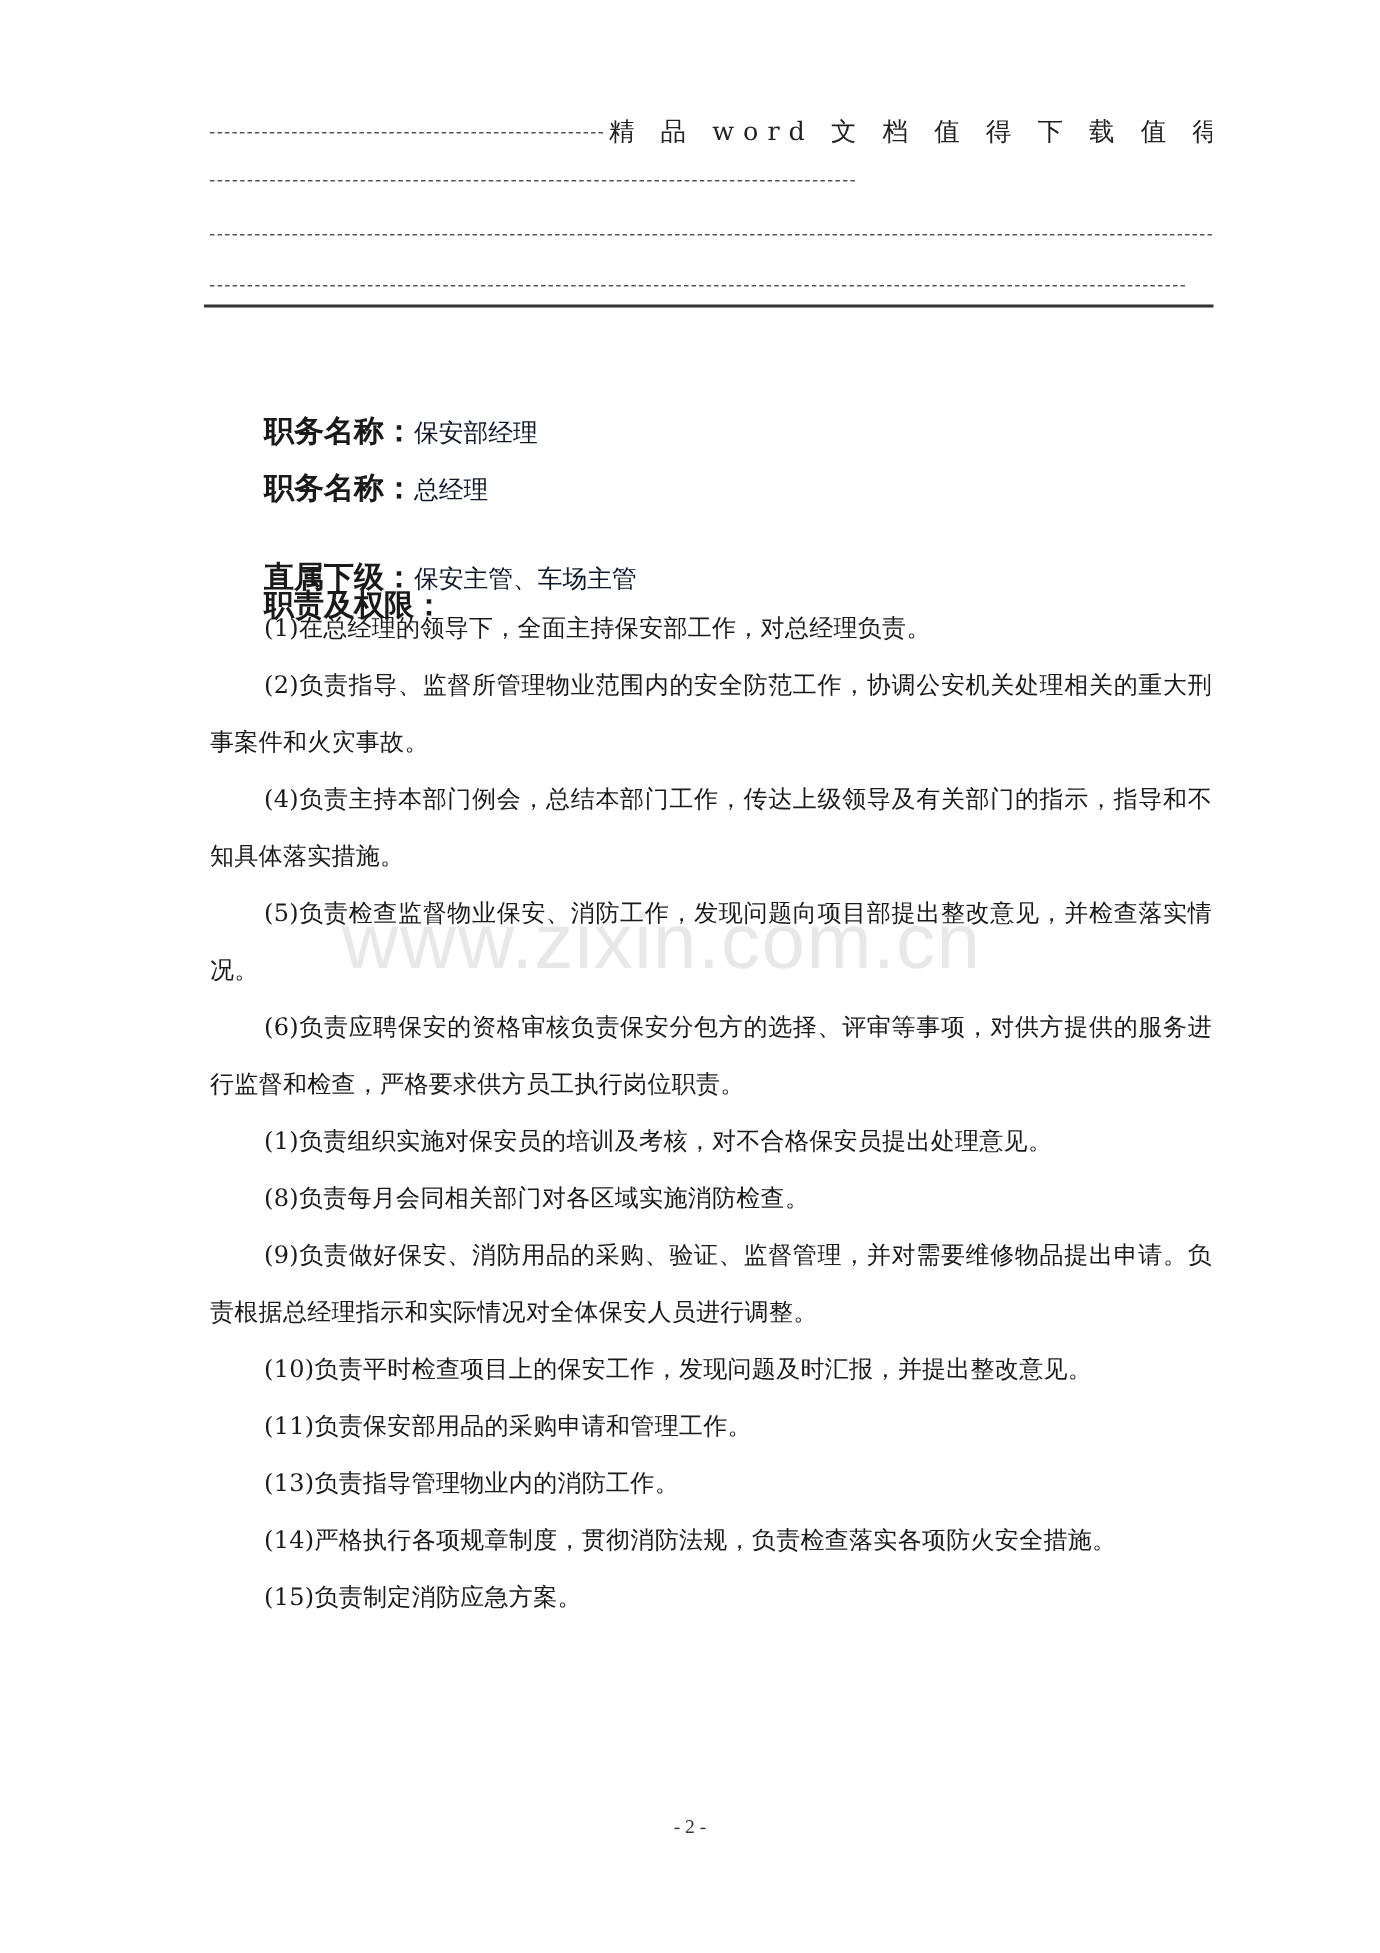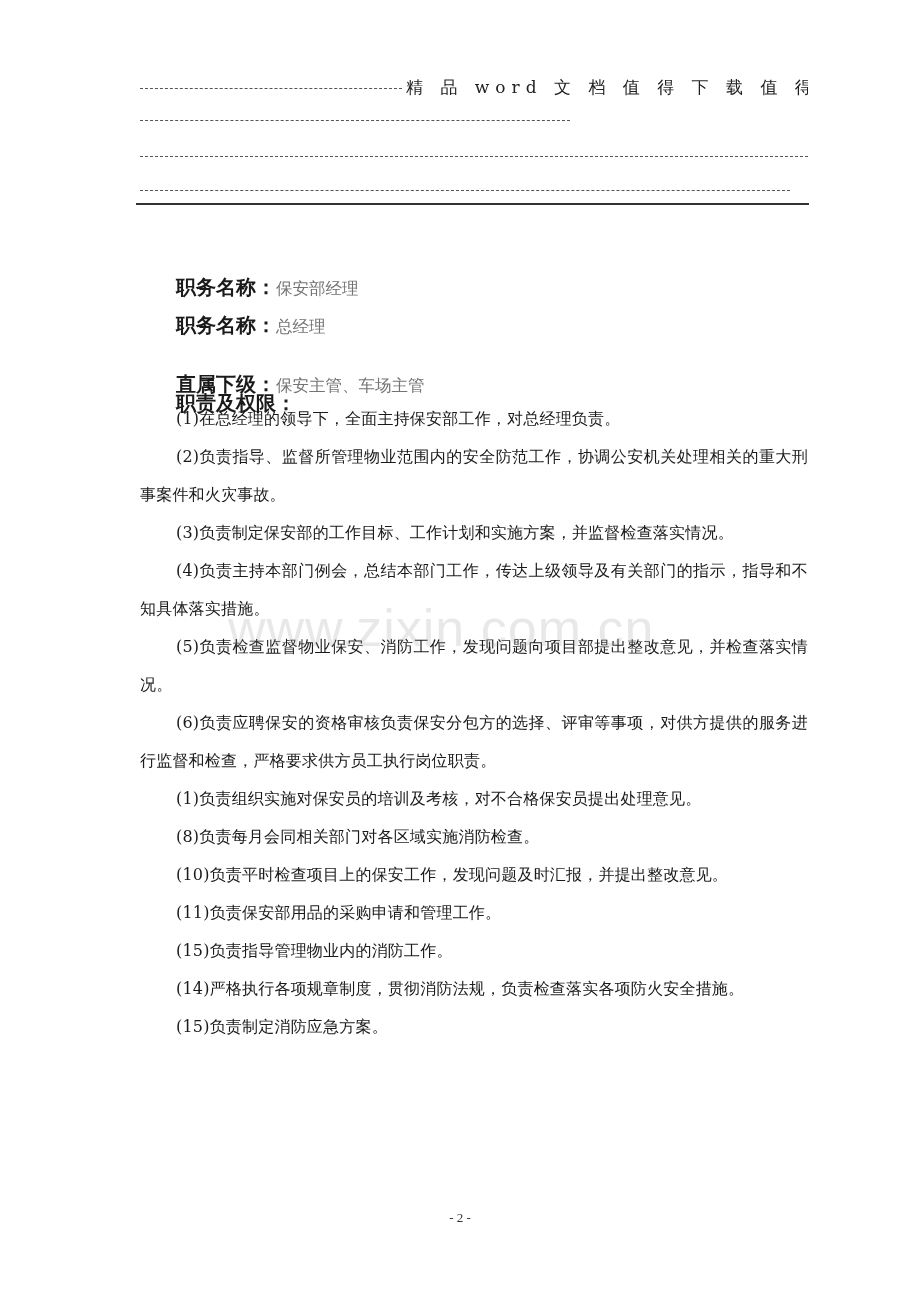--- a/index.html
+++ b/index.html
@@ -10,21 +10,21 @@
   .hdr { position: absolute; left: 140px; width: 668px; font-family: "Liberation Mono", "DejaVu Sans Mono", monospace;
          font-size: 16px; color: #333; white-space: nowrap; overflow: hidden; letter-spacing: 0px; }
   .dash { display: inline-block; height: 1px; border-top: 1.5px dashed #555; vertical-align: middle; }
   .hdr-title { letter-spacing: 6px; margin-left: 4px; font-family: "DejaVu Serif", serif; font-size: 17px; color: #222; }
 
   .rule { position: absolute; left: 136px; width: 673px; top: 203px; height: 0;
           border-top: 2px solid #333; }
 
   .meta { position: absolute; left: 176px; font-size: 16.5px; line-height: 20px; white-space: nowrap; }
   .meta .k { font-weight: bold; font-family: "DejaVu Sans", sans-serif; font-size: 20px; }
-  .meta .v { font-family: "DejaVu Serif", serif; color: #737373; }
+  .meta .v { font-family: "DejaVu Serif", serif; color: #0f172a; }
 
   .body { position: absolute; left: 140px; top: 400px; width: 668px; font-size: 16px; line-height: 38px; }
   .para { text-indent: 36px; margin: 0; text-align: justify; letter-spacing: 0.2px; }
 
   .watermark { position: absolute; left: 228px; top: 598px; font-family: "Liberation Sans", "DejaVu Sans", sans-serif;
                font-size: 52px; color: rgba(150,150,150,0.22); letter-spacing: 1px; pointer-events: none; }
 
   .pagenum { position: absolute; left: 0; width: 920px; top: 1210px; text-align: center;
              font-family: "Liberation Serif", serif; font-size: 13px; color: #333; }
 </style>
@@ -57,29 +57,29 @@
   <div class="meta" style="top:374px;">
     <span class="k">直属下级：</span><span class="v">保安主管、车场主管</span>
   </div>
   <div class="meta" style="top:393px;">
     <span class="k">职责及权限：</span>
   </div>
 
   <div class="body">
     <p class="para">(1)在总经理的领导下，全面主持保安部工作，对总经理负责。</p>
     <p class="para">(2)负责指导、监督所管理物业范围内的安全防范工作，协调公安机关处理相关的重大刑事案件和火灾事故。</p>
-    <p class="para">(3)负责制定保安部的工作目标、工作计划和实施方案，并监督检查落实情况。</p>
     <p class="para">(4)负责主持本部门例会，总结本部门工作，传达上级领导及有关部门的指示，指导和不知具体落实措施。</p>
     <p class="para">(5)负责检查监督物业保安、消防工作，发现问题向项目部提出整改意见，并检查落实情况。</p>
     <p class="para">(6)负责应聘保安的资格审核负责保安分包方的选择、评审等事项，对供方提供的服务进行监督和检查，严格要求供方员工执行岗位职责。</p>
     <p class="para">(1)负责组织实施对保安员的培训及考核，对不合格保安员提出处理意见。</p>
     <p class="para">(8)负责每月会同相关部门对各区域实施消防检查。</p>
+    <p class="para">(9)负责做好保安、消防用品的采购、验证、监督管理，并对需要维修物品提出申请。负责根据总经理指示和实际情况对全体保安人员进行调整。</p>
     <p class="para">(10)负责平时检查项目上的保安工作，发现问题及时汇报，并提出整改意见。</p>
     <p class="para">(11)负责保安部用品的采购申请和管理工作。</p>
-    <p class="para">(15)负责指导管理物业内的消防工作。</p>
+    <p class="para">(13)负责指导管理物业内的消防工作。</p>
     <p class="para">(14)严格执行各项规章制度，贯彻消防法规，负责检查落实各项防火安全措施。</p>
     <p class="para">(15)负责制定消防应急方案。</p>
   </div>
 
   <div class="watermark">www.zixin.com.cn</div>
 
   <div class="pagenum">- 2 -</div>
 </div>
 
 </body></html>

